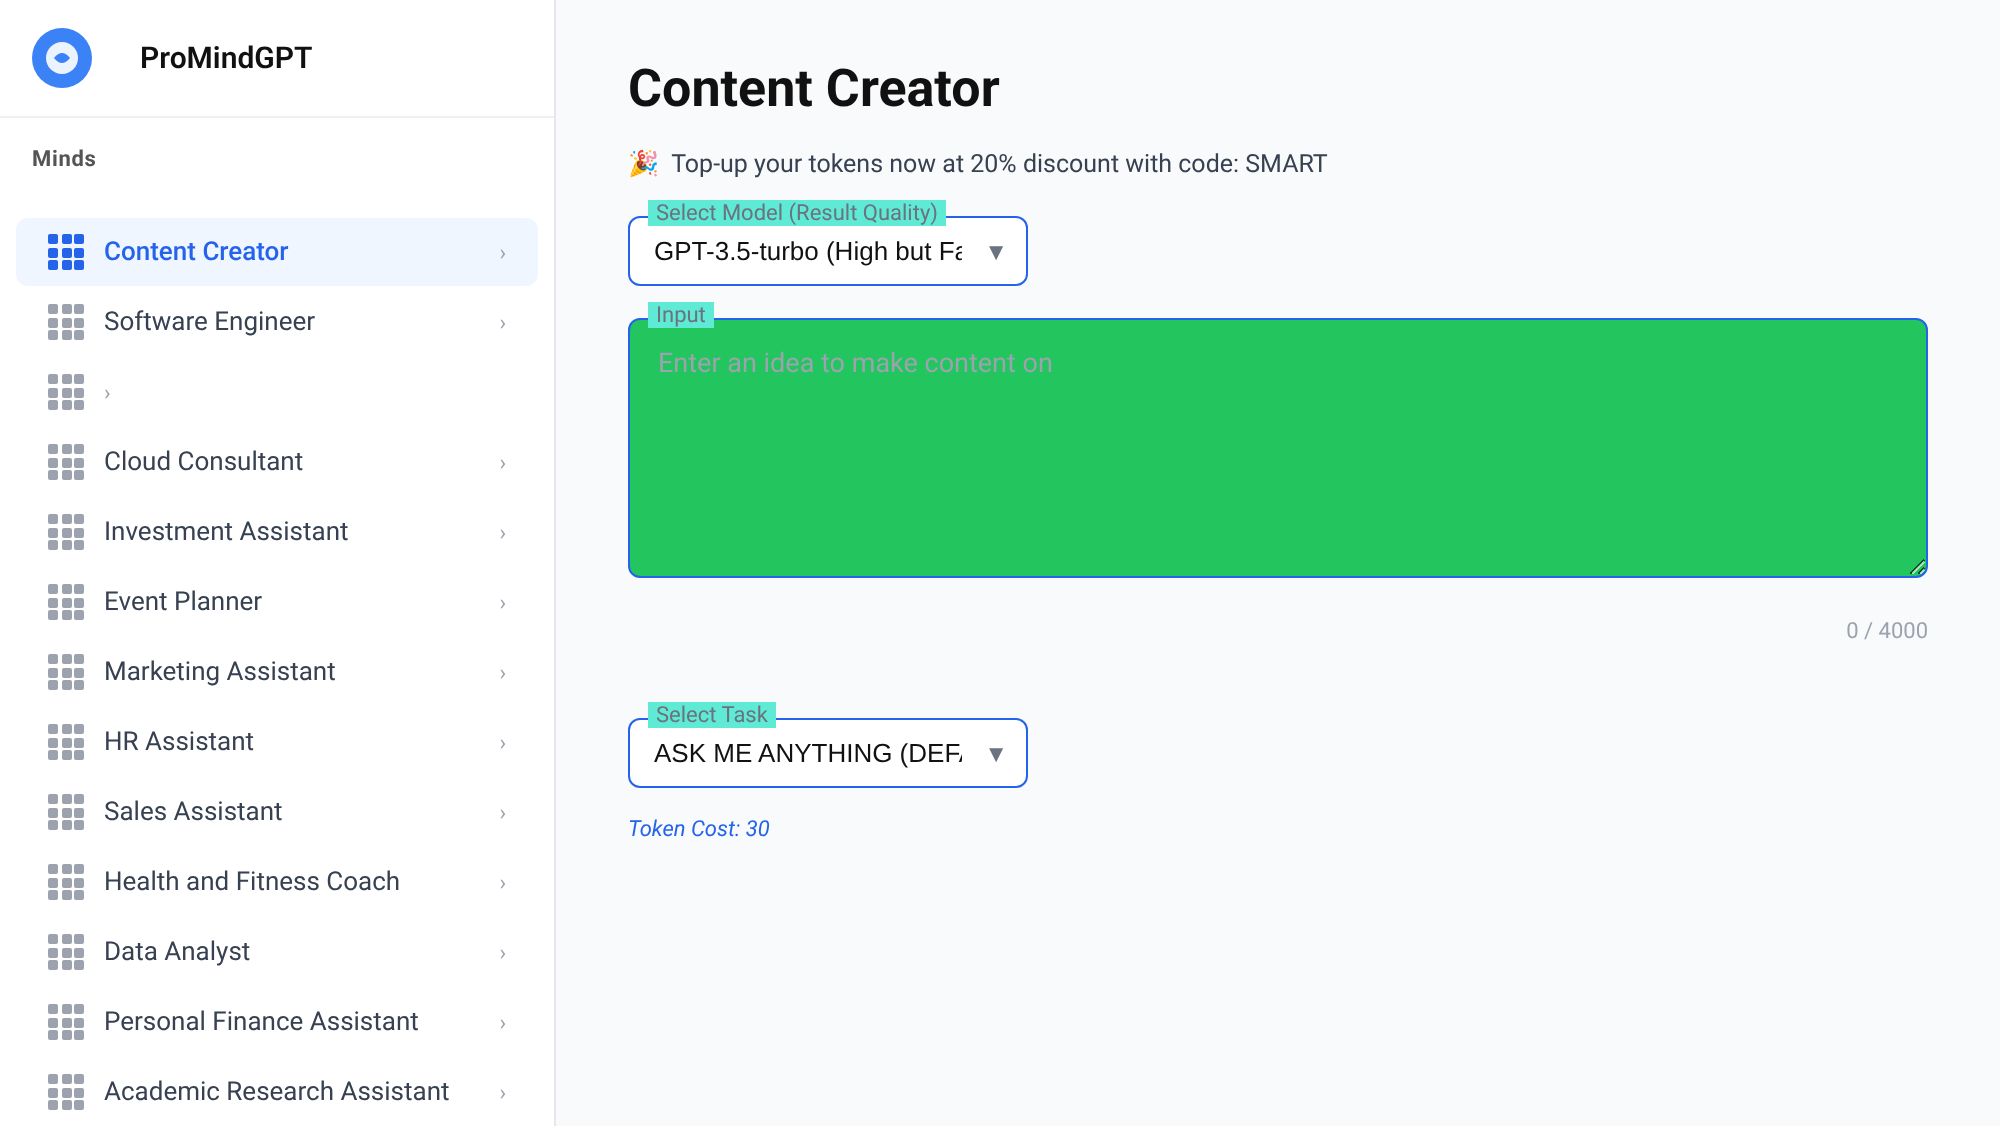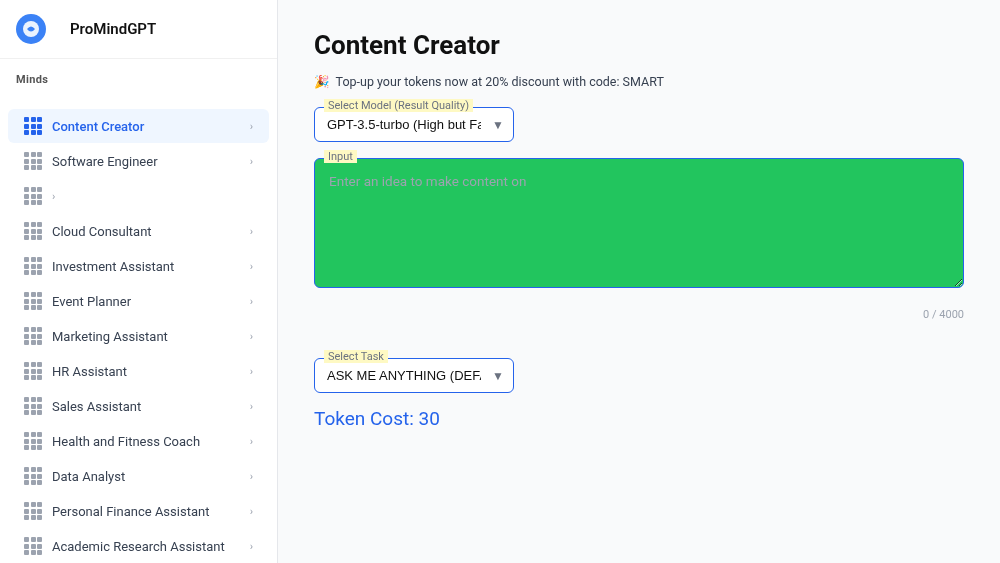--- a/index.html
+++ b/index.html
@@ -136,21 +136,21 @@
     
     .field-wrapper {
       position: relative;
       margin-bottom: 16px;
     }
 
     .field-label {
       position: absolute;
       top: -8px;
       left: 10px;
-      background: #fef9c3;
+      background: #5eead4;
       padding: 0 4px;
       font-size: 11px;
       color: #6b7280;
       z-index: 1;
       text-align: right;
     }
 
     .select-wrapper {
       position: relative;
       width: 200px;
@@ -210,23 +210,24 @@
       margin-top: 4px;
       margin-bottom: 14px;
     }
 
     .select-wrapper-task {
       position: relative;
       width: 200px;
     }
 
     .token-cost {
-      font-size: 19px;
+      font-size: 11px;
       color: #2563eb;
       margin-top: 8px;
+      font-style: italic;
     }
 
     .generate-btn {
       padding: 10px 24px;
       background: #3b82f6;
       color: white;
       border: none;
       border-radius: 6px;
       font-size: 14px;
       font-weight: 500;

